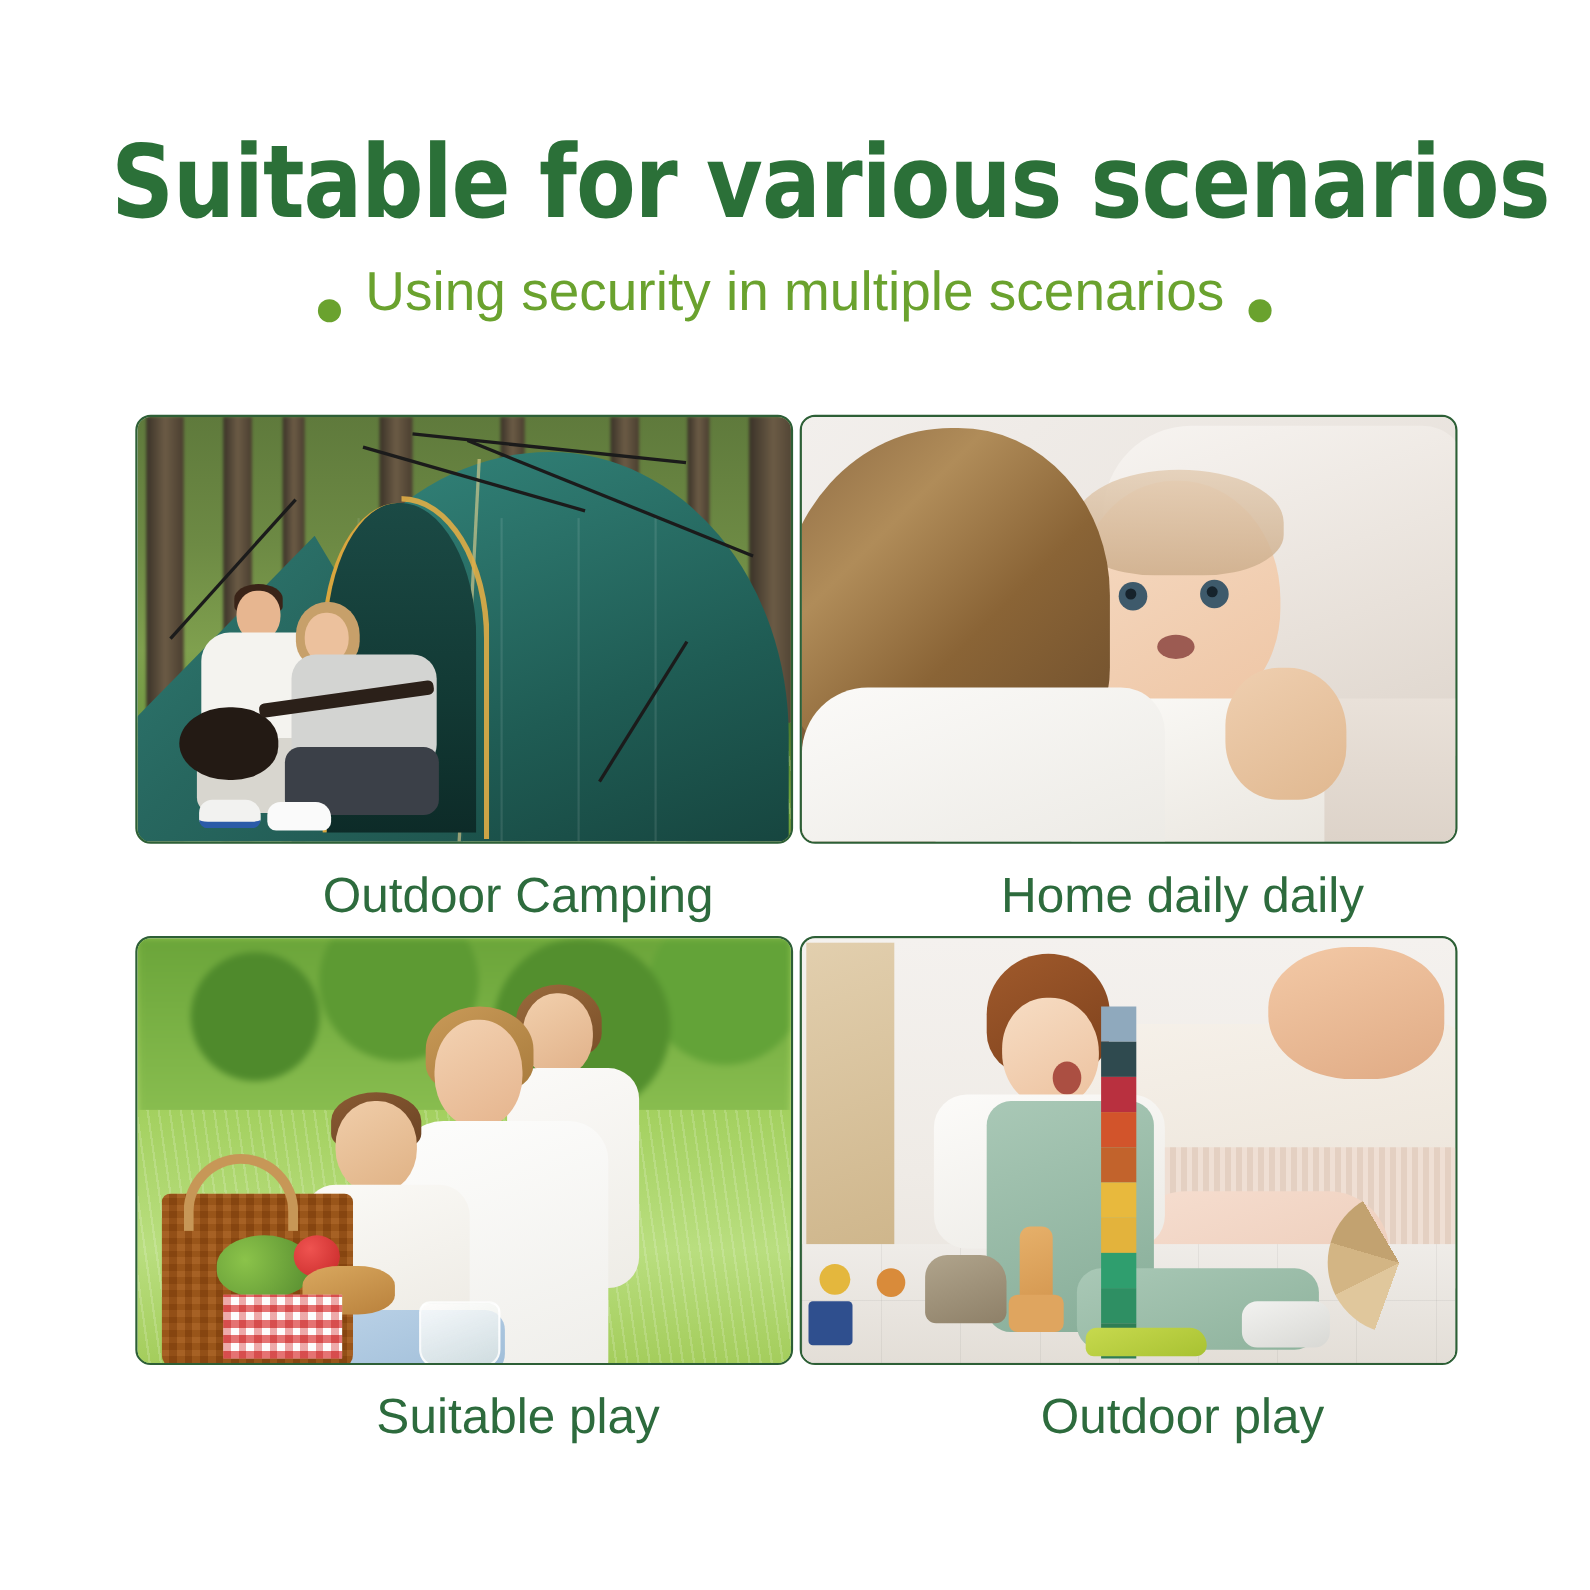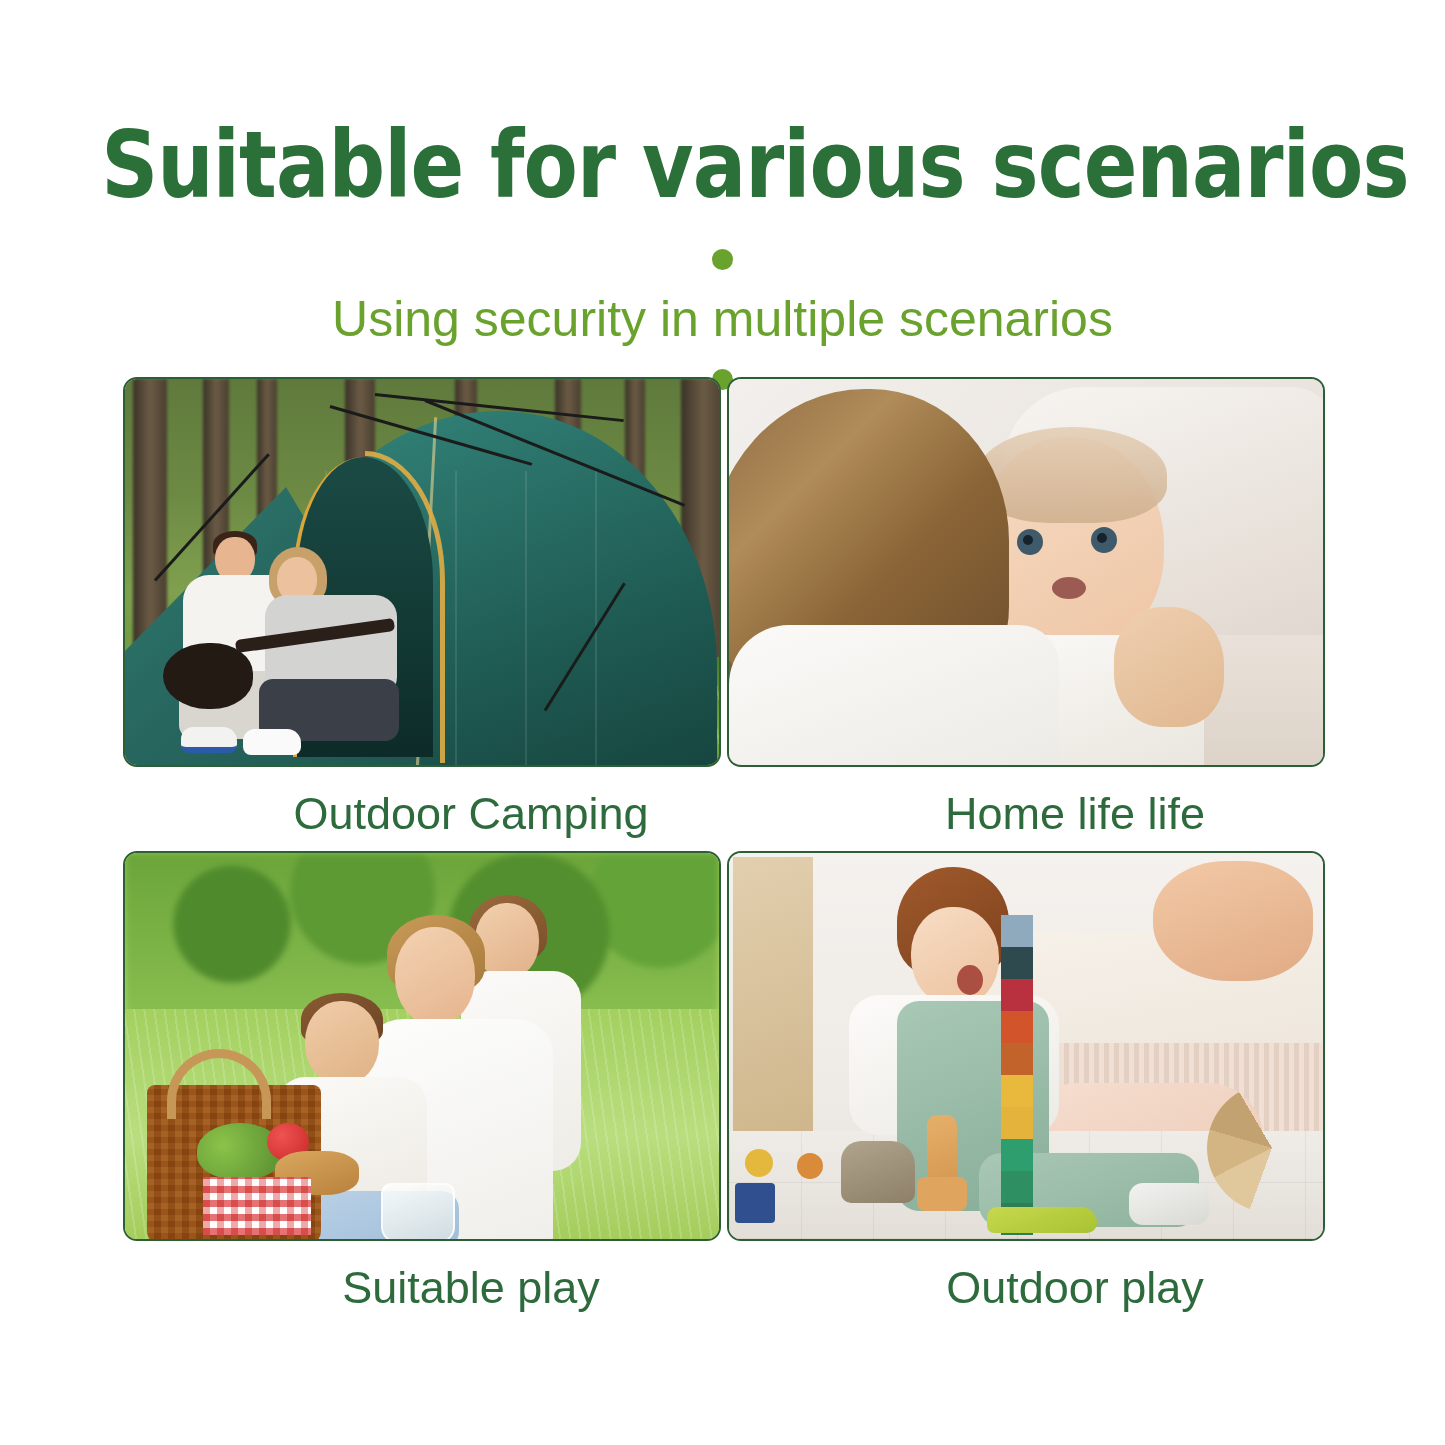--- a/index.html
+++ b/index.html
@@ -34,26 +34,25 @@
     font-size: 92px;
     line-height: 1.0;
     letter-spacing: -1px;
     color: #2b7038;
     transform: scaleX(0.86);
     transform-origin: center center;
     white-space: nowrap;
   }
 
   .subline-wrap {
-    margin-top: 37px;
+    margin-top: 26px;
     display: flex;
-    align-items: center;
+    align-items: flex-end;
     justify-content: center;
     gap: 22px;
-    flex-direction: column;
   }
 
   .bullet-dot {
     width: 21px;
     height: 21px;
     border-radius: 50%;
     background: #6aa22e;
     flex: 0 0 auto;
   }
 
@@ -360,21 +359,21 @@
           <div class="p2-eye" style="left:362px; top:148px;"></div>
           <div class="p2-mouth"></div>
           <div class="p2-baby-body"></div>
           <div class="p2-hair-tail"></div>
           <div class="p2-mom-face"></div>
           <div class="p2-hair"></div>
           <div class="p2-mom-body"></div>
           <div class="p2-hand"></div>
         </div>
       </div>
-      <div class="caption">Home life life</div>
+      <div class="caption">Home daily daily</div>
     </div>
 
     <div class="card">
       <div class="photo-frame">
         <div class="photo p3">
           <div class="p3-house"></div>
           <div class="p3-canopy"></div>
           <div class="p3-lawn"></div>
 
           <div class="p3-girl-hair"></div>

